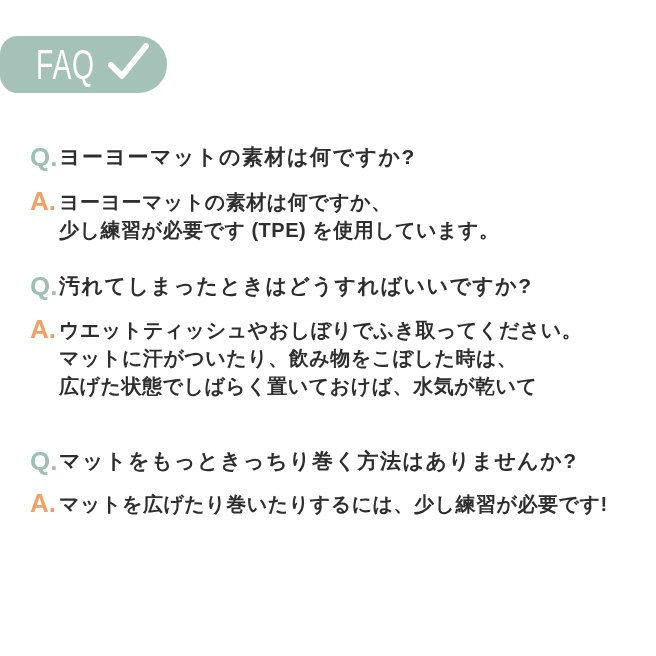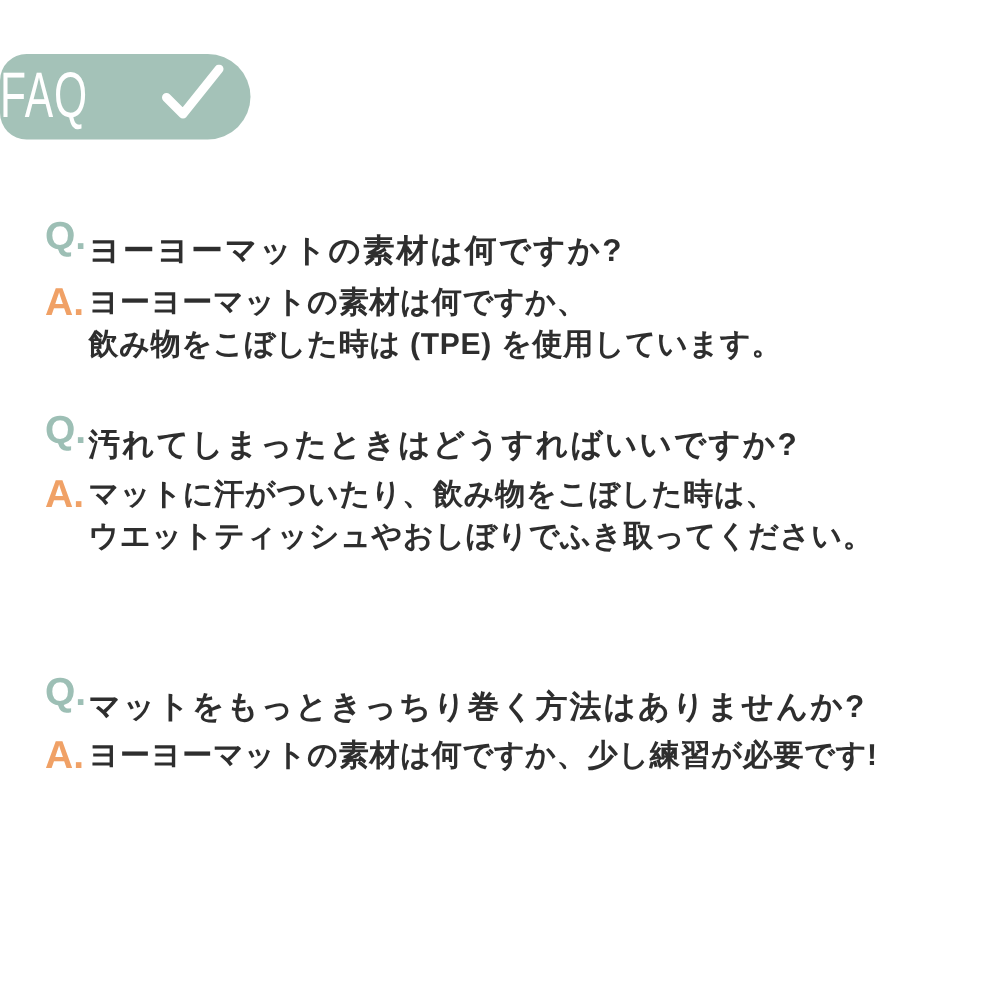--- a/index.html
+++ b/index.html
@@ -11,20 +11,21 @@
     overflow:hidden;
     font-family:"Liberation Sans", sans-serif;
   }
   
   .faq-badge {
     position:absolute; left:0; top:36px;
     width:167px; height:57px;
     background:#a4c2b8;
     border-radius:18px 29px 29px 18px;
     display:flex; align-items:center;
+    padding-left:36px;
   }
   .faq-badge .title {
     color:#ffffff;
     font-size:43px;
     font-weight:500;
     letter-spacing:1px;
     transform:scaleX(0.66);
     transform-origin:left center;
     line-height:1;
     white-space:nowrap;
@@ -41,21 +42,20 @@
     font-weight:bold;
     letter-spacing:0;
   }
   .qa.q .marker { color:#9dbfb5; }
   .qa.a .marker { color:#f0a166; }
   .q-text {
     font-size:21px; line-height:26px;
     font-weight:bold; color:#2e2e2e;
     letter-spacing:1.5px;
     white-space:nowrap;
-    margin-top:11px;
   }
   .a-text { padding-top:0; }
   .a-text div {
     font-size:20px; line-height:28px;
     font-weight:bold; color:#2e2e2e;
     letter-spacing:0.5px;
     white-space:nowrap;
   }
   .pos-q1 { top:144px; }
   .pos-a1 { top:188px; }
@@ -78,42 +78,43 @@
 
   <div class="qa q pos-q1">
     <span class="marker">Q.</span>
     <span class="q-text">ヨーヨーマットの素材は何ですか?</span>
   </div>
 
   <div class="qa a pos-a1">
     <span class="marker">A.</span>
     <span class="a-text">
       <div>ヨーヨーマットの素材は何ですか、</div>
-      <div>飲み物をこぼした時は (TPE) を使用しています。</div>
+      <div>少し練習が必要です (TPE) を使用しています。</div>
     </span>
   </div>
 
   <div class="qa q pos-q2">
     <span class="marker">Q.</span>
     <span class="q-text">汚れてしまったときはどうすればいいですか?</span>
   </div>
 
   <div class="qa a pos-a2">
     <span class="marker">A.</span>
     <span class="a-text">
+      <div>ウエットティッシュやおしぼりでふき取ってください。</div>
       <div>マットに汗がついたり、飲み物をこぼした時は、</div>
-      <div>ウエットティッシュやおしぼりでふき取ってください。</div>
+      <div>広げた状態でしばらく置いておけば、水気が乾いて</div>
     </span>
   </div>
 
   <div class="qa q pos-q3">
     <span class="marker">Q.</span>
     <span class="q-text">マットをもっときっちり巻く方法はありませんか?</span>
   </div>
 
   <div class="qa a pos-a3">
     <span class="marker">A.</span>
     <span class="a-text">
-      <div>ヨーヨーマットの素材は何ですか、少し練習が必要です!</div>
+      <div>マットを広げたり巻いたりするには、少し練習が必要です!</div>
     </span>
   </div>
 
 </div>
 
 </body></html>

